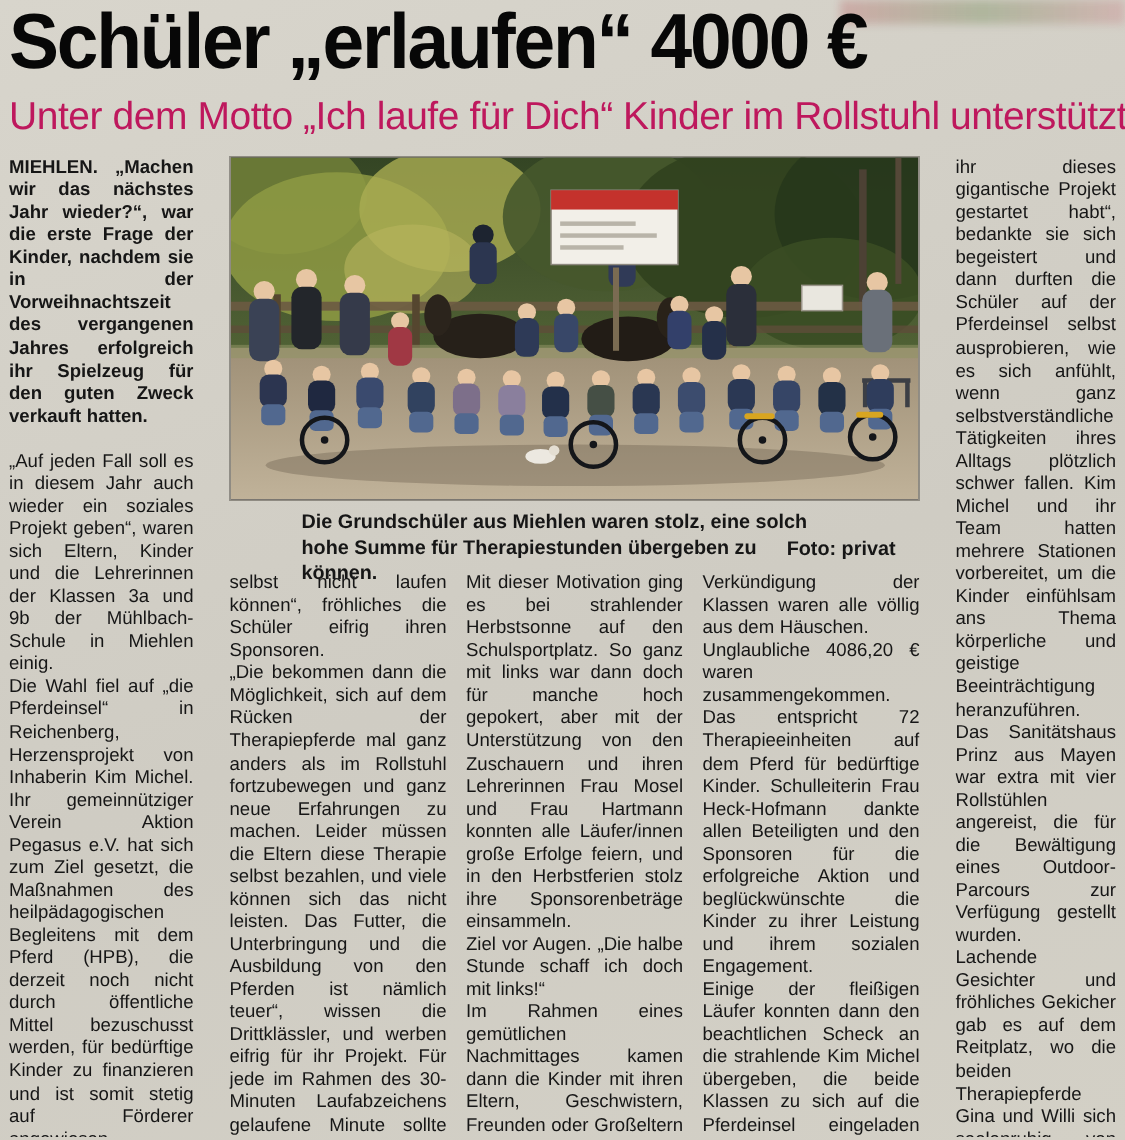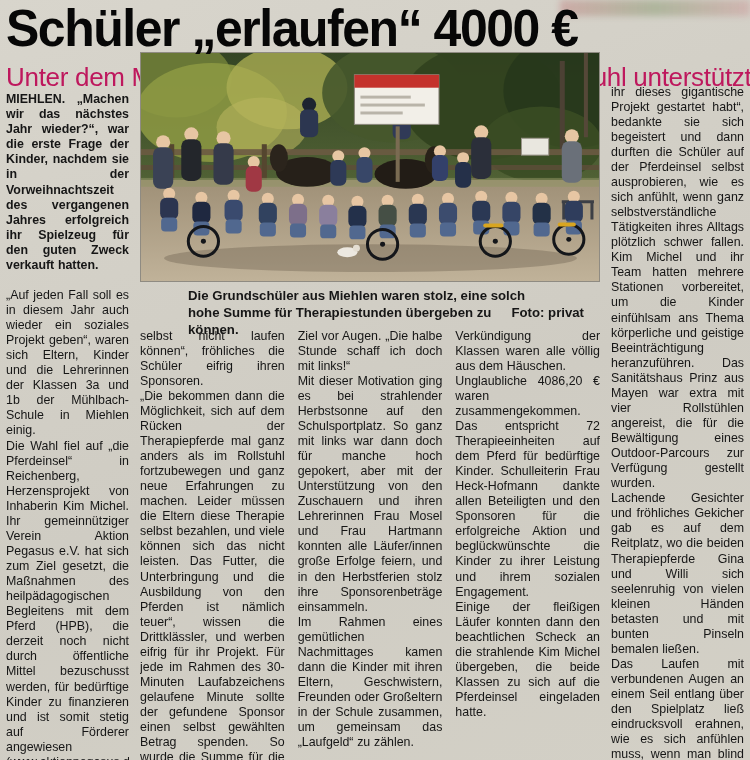--- a/index.html
+++ b/index.html
@@ -18,21 +18,21 @@
     letter-spacing:-1.5px; color:#070707;
     transform:scaleX(.96); transform-origin:left top;
     white-space:nowrap;
   }
   .subhead {
     font-size:26px; font-weight:500; color:#be185d;
     margin-top:7px; letter-spacing:-.3px; white-space:nowrap;
   }
 
   
-  .body-grid { display:flex; gap:11px; margin-top:11px; height:654px;align-items:center; }
+  .body-grid { display:flex; gap:24px; margin-top:11px; height:654px; }
   .col {
     text-align:justify; font-size:12.4px; line-height:1.215;
     overflow:hidden; hyphens:auto; -webkit-hyphens:auto; word-spacing:.02em;
   }
   .col p { margin:0; }
   .col-1 { width:123px; }
   .col-5 { flex:1; }
   .lead { font-weight:bold; margin-bottom:15px !important; }
 
   .col-mid { width:460px; display:flex; flex-direction:column; }
@@ -62,21 +62,21 @@
 <div class="page">
   <div class="scan-artifact"></div>
 
   <h1 class="headline">Schüler „erlaufen“ 4000 €</h1>
   <div class="subhead">Unter dem Motto „Ich laufe für Dich“ Kinder im Rollstuhl unterstützt</div>
 
   <div class="body-grid">
 
     <div class="col col-1">
       <p class="lead">MIEHLEN. „Machen wir das nächstes Jahr wieder?“, war die erste Frage der Kinder, nachdem sie in der Vorweihnachtszeit des vergangenen Jahres erfolgreich ihr Spielzeug für den guten Zweck verkauft hatten.</p>
-      <p>„Auf jeden Fall soll es in diesem Jahr auch wieder ein soziales Projekt geben“, waren sich Eltern, Kinder und die Lehrerinnen der Klassen 3a und 1b der Mühlbach-Schule in Miehlen einig.</p>
+      <p>„Auf jeden Fall soll es in diesem Jahr auch wieder ein soziales Projekt geben“, waren sich Eltern, Kinder und die Lehrerinnen der Klassen 3a und 9b der Mühlbach-Schule in Miehlen einig.</p>
       <p>Die Wahl fiel auf „die Pferdeinsel“ in Reichenberg, Herzensprojekt von Inhaberin Kim Michel. Ihr gemeinnütziger Verein Aktion Pegasus e.V. hat sich zum Ziel gesetzt, die Maßnahmen des heilpädagogischen Begleitens mit dem Pferd (HPB), die derzeit noch nicht durch öffentliche Mittel bezuschusst werden, für bedürftige Kinder zu finanzieren und ist somit stetig auf Förderer angewiesen (www.aktionpegasus.de).</p>
 
     </div>
 
     <div class="col-mid">
 
       <div class="photo-frame">
         <svg viewBox="0 0 455 230" preserveAspectRatio="none">
           <defs>
             <linearGradient id="gTrees" x1="0" y1="0" x2="0" y2="1">
@@ -216,22 +216,22 @@
         <span>Die Grundschüler aus Miehlen waren stolz, eine solch hohe Summe für Therapiestunden übergeben zu können.</span>
         <span class="credit">Foto: privat</span>
       </div>
 
       <div class="mid-cols">
         <div class="col">
           <p>selbst nicht laufen können“, fröhliches die Schüler eifrig ihren Sponsoren.</p>
           <p>„Die bekommen dann die Möglichkeit, sich auf dem Rücken der Therapiepferde mal ganz anders als im Rollstuhl fortzubewegen und ganz neue Erfahrungen zu machen. Leider müssen die Eltern diese Therapie selbst bezahlen, und viele können sich das nicht leisten. Das Futter, die Unterbringung und die Ausbildung von den Pferden ist nämlich teuer“, wissen die Drittklässler, und werben eifrig für ihr Projekt. Für jede im Rahmen des 30-Minuten Laufabzeichens gelaufene Minute sollte der gefundene Sponsor einen selbst gewählten Betrag spenden. So wurde die Summe für die Sponsoren kalkulierbar und die Kinder hatten ein klares</p>
         </div>
         <div class="col">
+          <p>Mit dieser Motivation ging es bei strahlender Herbstsonne auf den Schulsportplatz. So ganz mit links war dann doch für manche hoch gepokert, aber mit der Unterstützung von den Zuschauern und ihren Lehrerinnen Frau Mosel und Frau Hartmann konnten alle Läufer/innen große Erfolge feiern, und in den Herbstferien stolz ihre Sponsorenbeträge einsammeln.</p>
           <p>Ziel vor Augen. „Die halbe Stunde schaff ich doch mit links!“</p>
-          <p>Mit dieser Motivation ging es bei strahlender Herbstsonne auf den Schulsportplatz. So ganz mit links war dann doch für manche hoch gepokert, aber mit der Unterstützung von den Zuschauern und ihren Lehrerinnen Frau Mosel und Frau Hartmann konnten alle Läufer/innen große Erfolge feiern, und in den Herbstferien stolz ihre Sponsorenbeträge einsammeln.</p>
           <p>Im Rahmen eines gemütlichen Nachmittages kamen dann die Kinder mit ihren Eltern, Geschwistern, Freunden oder Großeltern in der Schule zusammen, um gemeinsam das „Laufgeld“ zu zählen.</p>
 
         </div>
         <div class="col">
           <p>Verkündigung der Klassen waren alle völlig aus dem Häuschen.</p>
           <p>Unglaubliche 4086,20 € waren zusammengekommen. Das entspricht 72 Therapieeinheiten auf dem Pferd für bedürftige Kinder. Schulleiterin Frau Heck-Hofmann dankte allen Beteiligten und den Sponsoren für die erfolgreiche Aktion und beglückwünschte die Kinder zu ihrer Leistung und ihrem sozialen Engagement.</p>
           <p>Einige der fleißigen Läufer konnten dann den beachtlichen Scheck an die strahlende Kim Michel übergeben, die beide Klassen zu sich auf die Pferdeinsel eingeladen hatte.</p>
 
         </div>
       </div>

